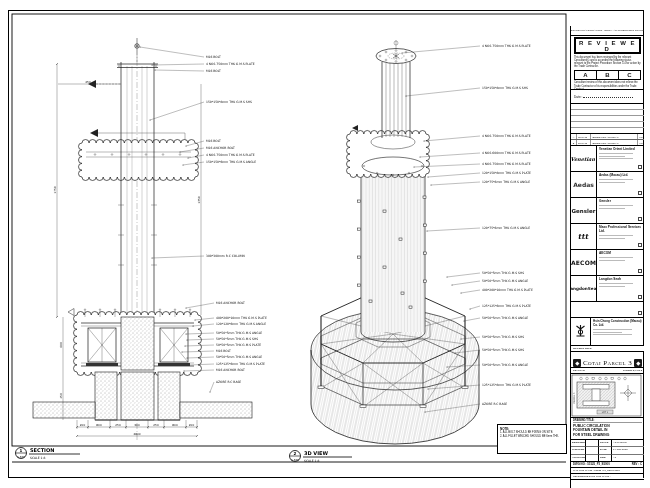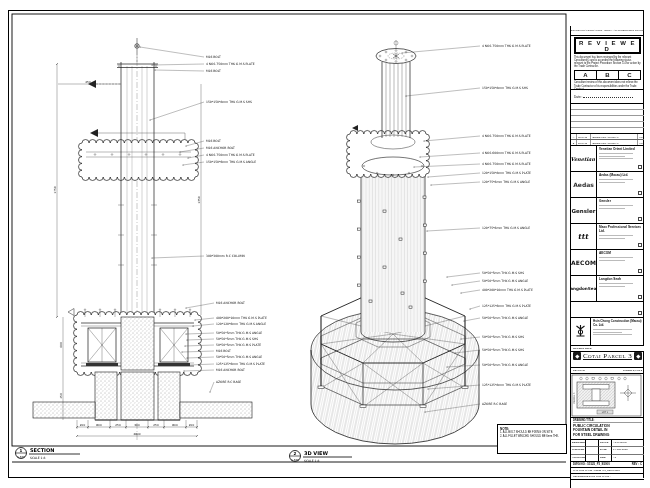--- a/index.html
+++ b/index.html
@@ -49,21 +49,21 @@
   .lg-2{font:bold 5.5px "DejaVu Sans",sans-serif;}
   .lg-3{font:italic 800 7.5px "DejaVu Serif",serif;}
   .lg-4{font:800 6px "DejaVu Sans",sans-serif;letter-spacing:.2px;}
   .lg-5{font:bold 4.2px "DejaVu Sans",sans-serif;}
   .emptyrow{top:276px;height:16px;position:relative;}
   .contractor{top:292px;height:28px;display:flex;}
   .ct-logo{width:20px;border-right:1px solid #000;display:flex;align-items:center;justify-content:center;}
   .ct-main{flex:1;padding:2px;}
   .ct-name{font-size:3px;font-weight:bold;line-height:1.25;}
   .bandlabel{top:320px;height:6px;font-size:2.4px;line-height:5px;padding-left:2px;font-weight:bold;background:#fff;}
-  .projband{top:326px;height:16px;display:flex;align-items:flex-start;justify-content:space-between;padding:0 2px;text-decoration:underline;}
+  .projband{top:326px;height:16px;display:flex;align-items:flex-end;justify-content:space-between;padding:0 2px;}
   .projtitle{font-family:"Liberation Serif",serif;font-variant:small-caps;font-size:7px;letter-spacing:.4px;white-space:nowrap;}
   .emblem{width:8px;height:8px;background:#1a1a1a;border-radius:1px;position:relative;flex:0 0 auto;}
   .emblem:after{content:"";position:absolute;left:2.7px;top:2.7px;width:2.6px;height:2.6px;background:#fff;transform:rotate(45deg);}
   .kpstrip{top:342px;height:6px;display:flex;justify-content:space-between;font-size:2.3px;line-height:5px;padding:0 2px;font-weight:bold;}
   .kpmap{top:348px;height:44px;}
   .dtitle{top:392px;height:22px;padding:1px 2px;}
   .dt-label{font-size:2.6px;font-weight:bold;border-bottom:1px solid #999;margin-bottom:1px;}
   .dt-line{font-size:3.4px;font-weight:bold;line-height:1.3;}
   .fields{top:414px;height:22px;display:grid;grid-template-columns:15px 13px 13px 32px;grid-auto-rows:7.3px;font-size:2.5px;}
   .fields div{border-right:1px solid #000;border-bottom:1px solid #777;padding:1px 0 0 1px;overflow:hidden;white-space:nowrap;}

